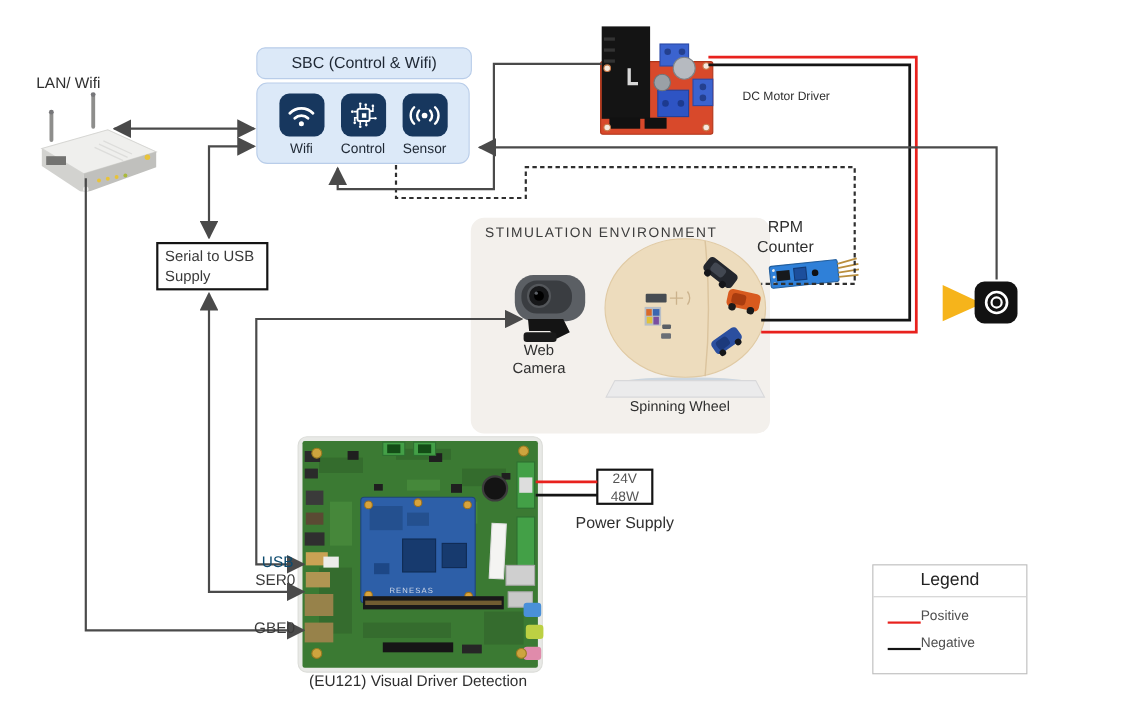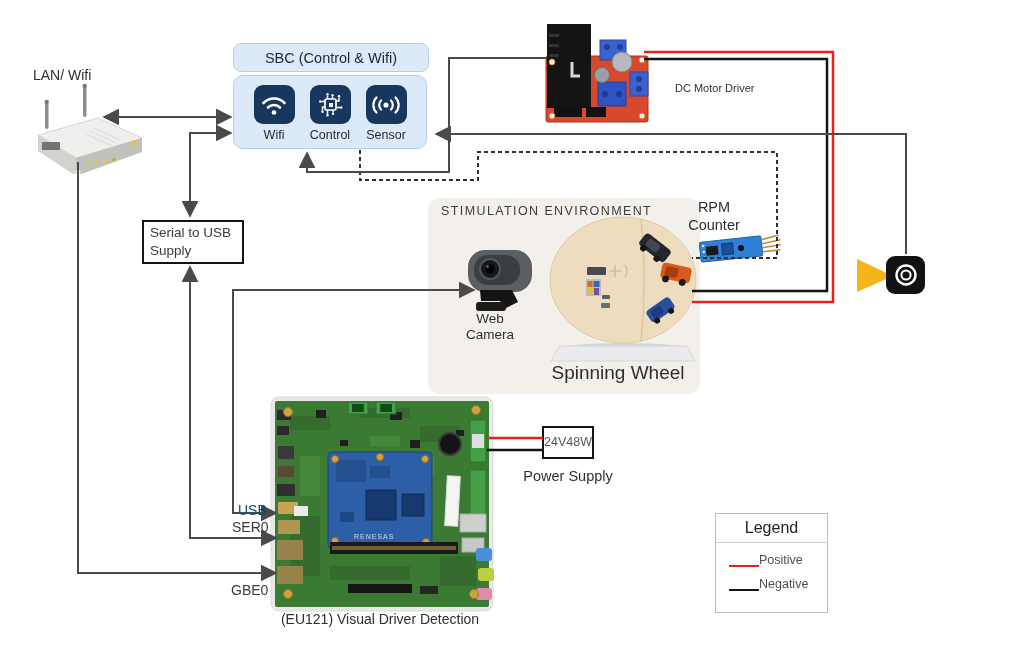--- a/index.html
+++ b/index.html
@@ -19,24 +19,24 @@
             padding:9px 13px 0 13px;}
   .sbc-module{display:flex;flex-direction:column;align-items:center;width:54px;}
   .tile{width:41px;height:39px;border-radius:9px;background:#17375e;display:flex;align-items:center;justify-content:center;}
   .tile-label{font-size:12.5px;color:#1e2733;margin-top:4px;}
 
   .box-outline{position:absolute;background:#fff;border:2.5px solid #141414;box-sizing:border-box;}
   .adaptor{left:142px;top:220px;width:102px;height:44px;font-size:13.5px;line-height:1.32;
            color:#3a3a3a;padding:2px 0 0 6px;}
   .stim{left:428px;top:198px;width:272px;height:196px;background:#f3f0ec;border-radius:12px;}
   .stim-title{left:441px;top:204px;font-size:12.5px;letter-spacing:1.4px;color:#3c3c3c;}
-  .psu{left:542px;top:426px;width:52px;height:33px;display:flex;flex-direction:row;
+  .psu{left:542px;top:426px;width:52px;height:33px;display:flex;flex-direction:column;
        align-items:center;justify-content:flex-start;font-size:12.5px;color:#555;line-height:1.25;}
 
-  .legend{left:715px;top:513px;width:113px;height:100px;background:#fff;border:1px solid #bcbcbc;box-sizing:border-box;}
+  .legend{left:793px;top:513px;width:141px;height:100px;background:#fff;border:1px solid #bcbcbc;box-sizing:border-box;}
   .legend-title{text-align:center;font-size:16px;color:#222;padding-top:5px;}
   .legend-div{border-top:1px solid #cfcfcf;margin-top:5px;}
   .legend-row{display:flex;align-items:flex-end;padding-left:13px;margin-top:10px;}
   .legend-line{display:inline-block;width:30px;border-top:2.5px solid #000;}
   .legend-txt{font-size:12.5px;color:#4f4f4f;}
 </style>
 </head>
 <body>
 
 <div class="stage">
@@ -204,21 +204,21 @@
       <circle cx="6" cy="16" r="3.4" fill="#1a1a1a"></circle>
         <circle cx="23" cy="16" r="3.4" fill="#1a1a1a"></circle>
     </g>
     <g transform="translate(100,102) rotate(-35)">
       <rect x="0" y="0" width="28" height="14" rx="4" fill="#2b4f9f"></rect>
       <rect x="4" y="2.5" width="12" height="9" rx="3" fill="#1c3a7c"></rect>
       <circle cx="5" cy="14" r="3" fill="#14161a"></circle>
         <circle cx="22" cy="14" r="3" fill="#14161a"></circle>
     </g>
   </svg>
-  <div class="lbl ctr z5" style="left:618px;top:362px;font-size:19px">Spinning Wheel</div>
+  <div class="lbl ctr z5" style="left:618px;top:362px;font-size:13px">Spinning Wheel</div>
 
   <div class="lbl ctr z5" style="left:714px;top:198px;font-size:14.5px;line-height:1.25">
     <span style="display:block">RPM</span>
     <span style="display:block">Counter</span>
   </div>
   <svg class="abs z3" style="left:696px;top:230px" width="90" height="36" viewBox="0 0 90 36">
     <g transform="rotate(-6 45 18)">
       <rect x="4" y="8" width="62" height="20" rx="2" fill="#2f80d8" stroke="#235f9e"></rect>
       <rect x="10" y="13" width="12" height="9" fill="#17191c"></rect>
       <rect x="26" y="12" width="11" height="11" fill="#1c4e9c" stroke="#123a77"></rect>
@@ -306,21 +306,21 @@
     <rect x="150" y="190" width="18" height="8" fill="#262626"></rect>
     <circle cx="18" cy="16" r="4.5" fill="#cda43e" stroke="#9a7a20"></circle>
     <circle cx="206" cy="14" r="4.5" fill="#cda43e" stroke="#9a7a20"></circle>
     <circle cx="18" cy="198" r="4.5" fill="#cda43e" stroke="#9a7a20"></circle>
     <circle cx="204" cy="198" r="4.5" fill="#cda43e" stroke="#9a7a20"></circle>
   </svg>
   <div class="lbl ctr z5" style="left:380px;top:611px;font-size:14px">(EU121) Visual Driver Detection</div>
 
   <div class="lbl z5" style="left:238px;top:502px;font-size:14px;color:#0c4a6e">USB</div>
   <div class="lbl z5" style="left:232px;top:519px;font-size:14px;color:#3a3a3a">SER0</div>
-  <div class="lbl z5" style="left:231px;top:582px;font-size:14px;color:#3a3a3a">GBE0</div>
+  <div class="lbl z5" style="left:231px;top:562px;font-size:14px;color:#3a3a3a">GBE0</div>
 
   <div class="box-outline psu z3">
     <span>24V</span>
     <span>48W</span>
   </div>
   <div class="lbl ctr z5" style="left:568px;top:468px;font-size:14.5px">Power Supply</div>
 
   <div class="abs legend z3">
     <div class="legend-title">Legend</div>
     <div class="legend-div"></div>

